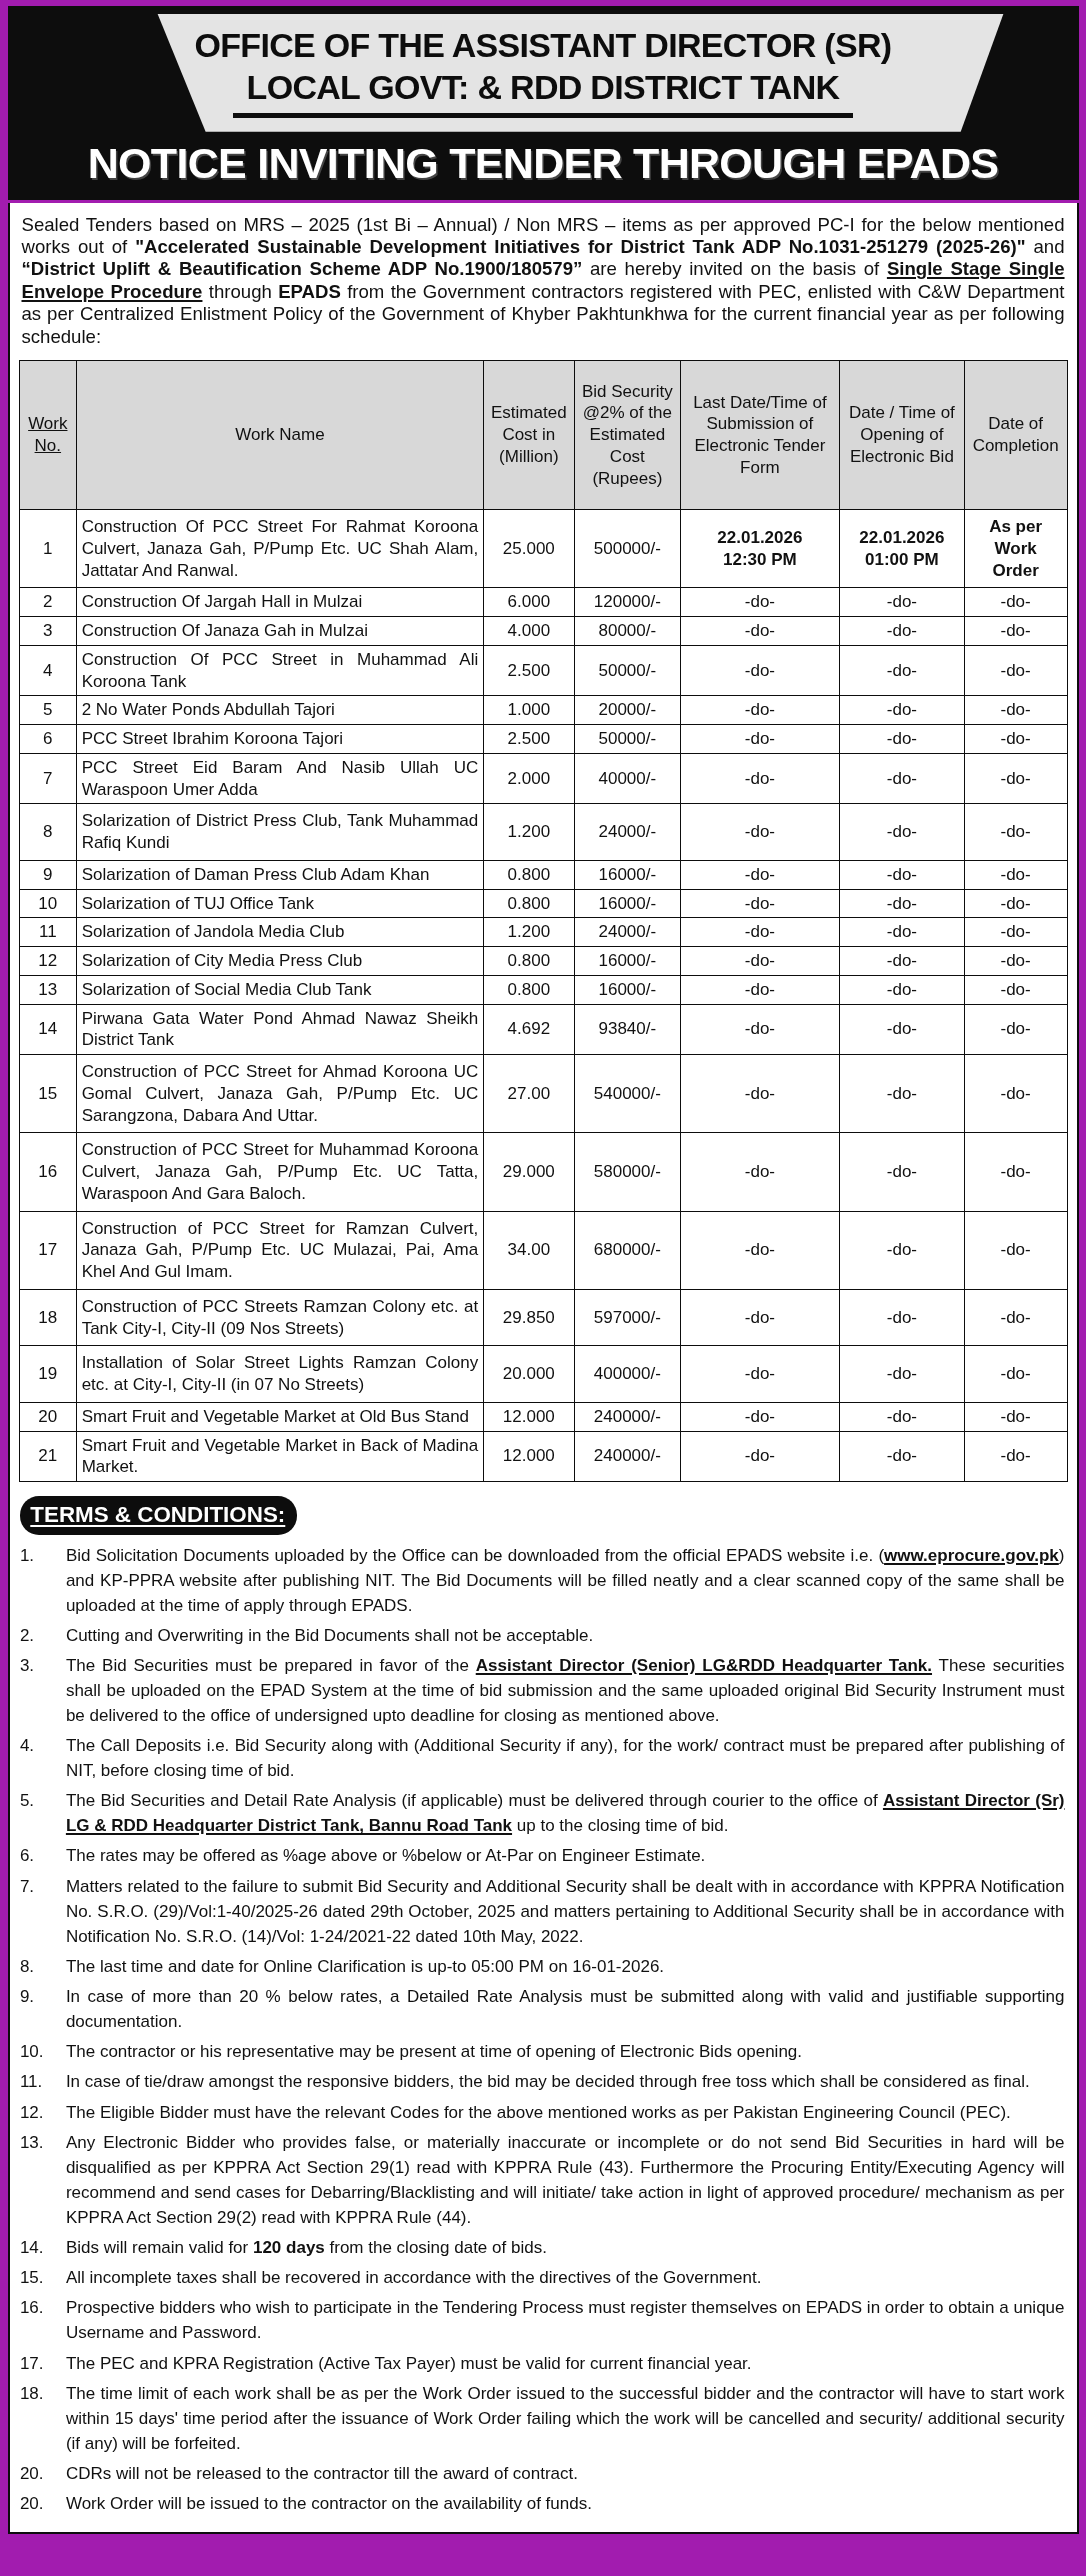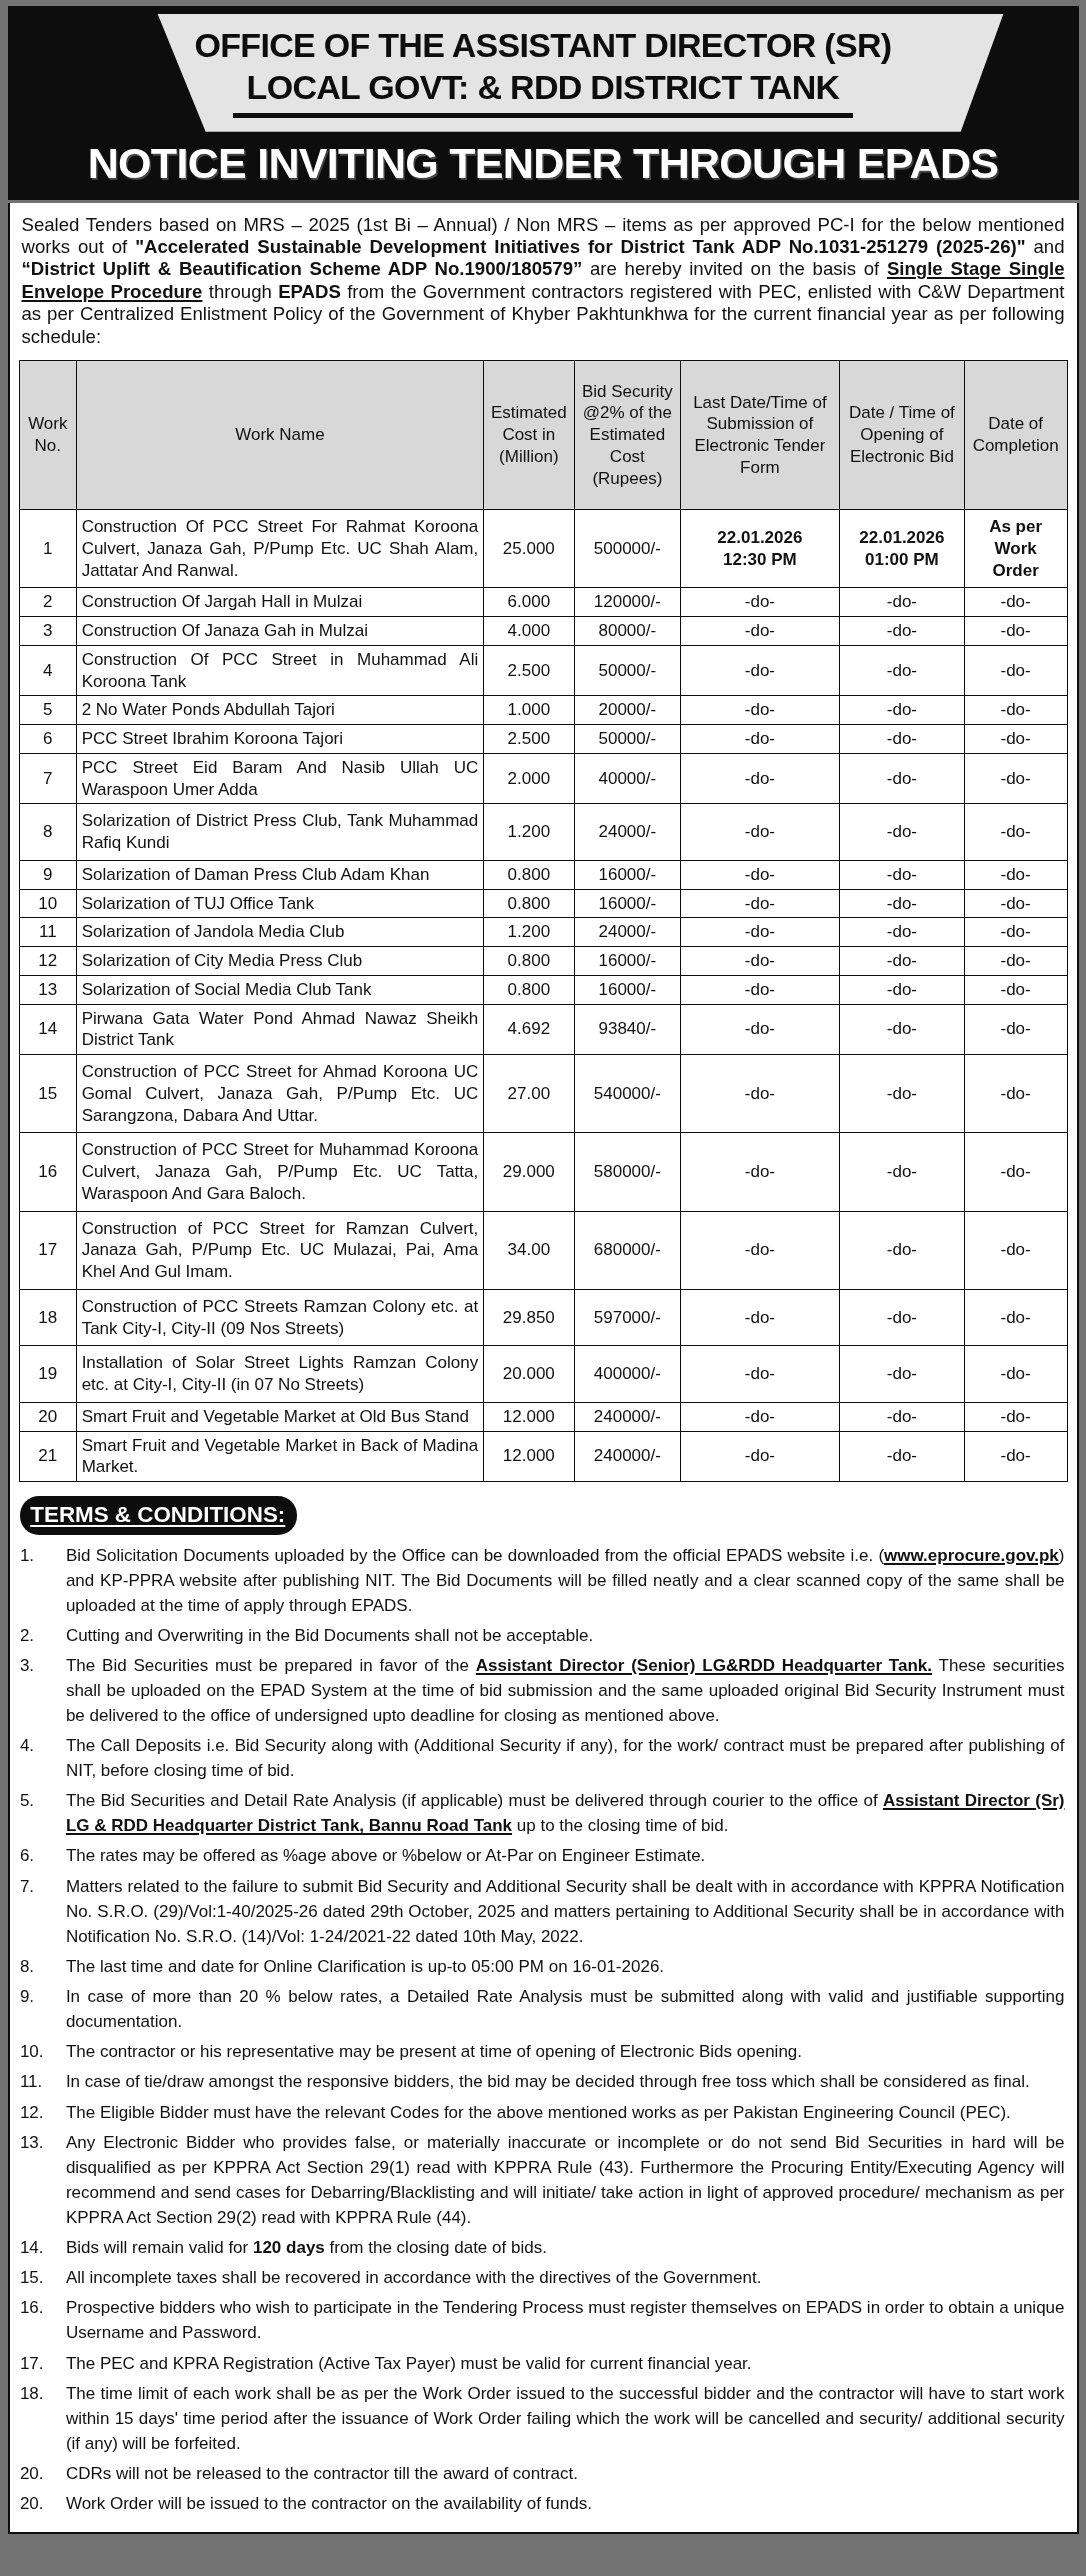--- a/index.html
+++ b/index.html
@@ -1,18 +1,18 @@
 <!DOCTYPE html>
 <html style="font-size:12px"><head>
 <meta charset="utf-8">
 <style>
   * { margin:0; padding:0; box-sizing:border-box; }
   html,body { background:#f2f2f2; }
   body { font-family:"Liberation Sans", sans-serif; color:#111; }
-  .page { width:1086px; min-height:2576px; margin:0 auto; background:#737373; padding:6px 7.5px 7.5px 7.5px; }
+  .page { width:1086px; min-height:2576px; margin:0 auto; background:#a21caf; padding:6px 7.5px 7.5px 7.5px; }
 
   
   .header-black { background:#0d0d0d; padding:7.5px 0 10.4px 0; }
   .trapezoid { background:#e4e4e4; width:100%; clip-path:polygon(14% 0, 93% 0, 89% 100%, 18.5% 100%);
                padding:10.4px 0 13.4px 0; text-align:center; }
   .hdr-line { font-weight:bold; font-size:34px; letter-spacing:-0.7px; color:#0d0d0d; line-height:1.25; }
   .hdr-line-2 { display:inline-block; border-bottom:5.2px solid #0d0d0d; padding:0 13.4px 4.5px 13.4px; }
   .notice-title { color:#fff; font-weight:bold; font-size:43px; letter-spacing:-0.7px; text-align:center;
                   padding:7.5px 0 1.5px 0; text-shadow:1.5px 1.5px 0 #444; }
 
@@ -20,21 +20,21 @@
   .frame { border:2.2px solid #0d0d0d; border-top:none; margin-top:3px; background:#fff; }
 
   .intro { font-size:18.6px; line-height:22.4px; text-align:justify; padding:10.4px 12px 7.5px 12px; }
   .b { font-weight:bold; }
   .u { text-decoration:underline; text-decoration-thickness:1.5px; text-underline-offset:2.2px; }
 
   
   table.works { width:calc(100% - 18px); margin:4.5px 9px 7.5px 9px; border-collapse:collapse; table-layout:fixed; }
   table.works th, table.works td { border:1.5px solid #0d0d0d; font-size:17px; line-height:1.28; padding:3px 4.5px; vertical-align:middle; }
   table.works th { background:#d8d8d8; font-weight:normal; text-align:center; height:149px; }
-  th.c-no { width:5.5%; } th.c-name { width:38.8%; } th.c-cost { width:8.7%; }
+  th.c-no { width:5.5%;text-decoration:underline; } th.c-name { width:38.8%; } th.c-cost { width:8.7%; }
   th.c-security { width:10.1%; } th.c-sub { width:15.2%;margin-left:38px; } th.c-open { width:11.9%; } th.c-comp { width:9.8%; }
   td.c-no, td.c-cost, td.c-security, td.c-sub, td.c-open, td.c-comp { text-align:center; }
   td.c-name { text-align:justify; }
   td.c-sub, td.c-open, td.c-comp { white-space:pre-line; }
   tr.row-tall td { padding-top:6px; padding-bottom:6px; }
 
   
   .terms-heading { display:inline-block; background:#0d0d0d; color:#fff; font-weight:bold; font-size:22.4px;
                    padding:6px 12px 7.5px 10.4px; margin:6px 0 7.5px 10.4px;
                    text-decoration:underline; text-decoration-thickness:2.2px; text-underline-offset:3px;border-radius:19px; }

